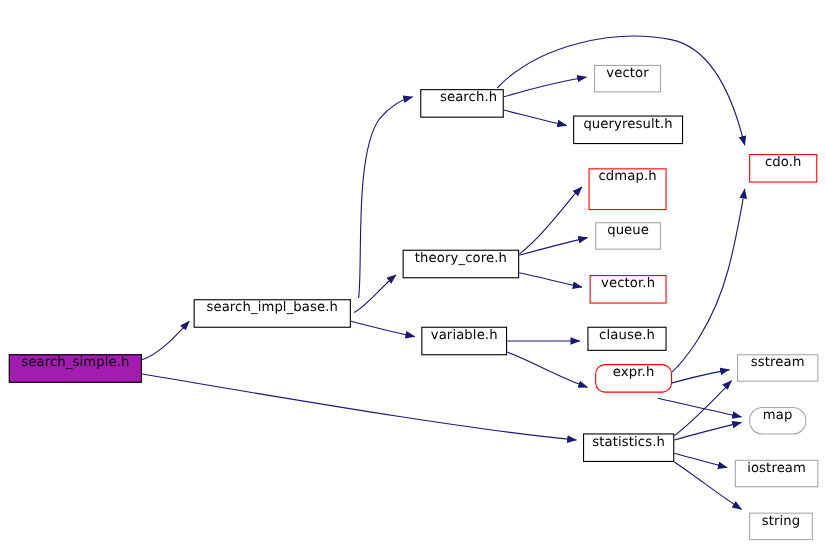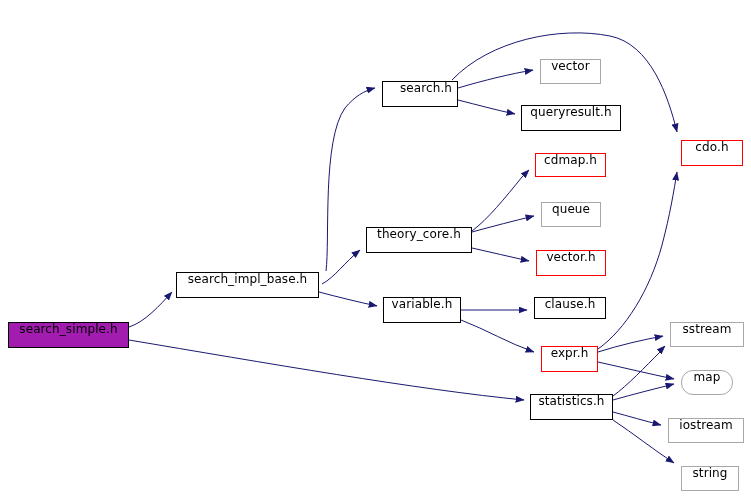--- a/index.html
+++ b/index.html
@@ -104,39 +104,39 @@
       </div>
       <div class="graph-node style-system" style="left: 540px; top: 59px; width: 61px; height: 25px;">
         <span class="node-label">vector</span>
       </div>
       <div class="graph-node style-project" style="left: 521px; top: 105px; width: 100px; height: 26px;">
         <span class="node-label">queryresult.h</span>
       </div>
       <div class="graph-node style-highlight" style="left: 681px; top: 140px; width: 62px; height: 26px;">
         <span class="node-label">cdo.h</span>
       </div>
-      <div class="graph-node style-highlight" style="left: 535px; top: 153px; width: 71px; height: 24px;">
+      <div class="graph-node style-highlight" style="left: 535px; top: 153px; width: 71px; height: 38px;">
         <span class="node-label">cdmap.h</span>
       </div>
       <div class="graph-node style-project" style="left: 366px; top: 227px; width: 106px; height: 26px;">
         <span class="node-label">theory_core.h</span>
       </div>
       <div class="graph-node style-system" style="left: 541px; top: 202px; width: 60px; height: 25px;">
         <span class="node-label">queue</span>
       </div>
       <div class="graph-node style-highlight" style="left: 536px; top: 250px; width: 70px; height: 26px;">
         <span class="node-label">vector.h</span>
       </div>
       <div class="graph-node style-project" style="left: 383px; top: 297px; width: 78px; height: 26px;">
         <span class="node-label">variable.h</span>
       </div>
       <div class="graph-node style-project" style="left: 534px; top: 297px; width: 72px; height: 22px;">
         <span class="node-label">clause.h</span>
       </div>
-      <div class="graph-node style-highlight" style="left: 541px; top: 346px; width: 57px; height: 26px;">
+      <div class="graph-node style-highlight" style="left: 541px; top: 331px; width: 70px; height: 26px; border-radius: 9px;">
         <span class="node-label">expr.h</span>
       </div>
       <div class="graph-node style-project" style="left: 530px; top: 394px; width: 83px; height: 26px;">
         <span class="node-label">statistics.h</span>
       </div>
       <div class="graph-node style-system" style="left: 670px; top: 322px; width: 74px; height: 25px;">
         <span class="node-label">sstream</span>
       </div>
       <div class="graph-node style-system" style="left: 681px; top: 370px; width: 52px; height: 25px; border-radius: 12px;">
         <span class="node-label">map</span>

